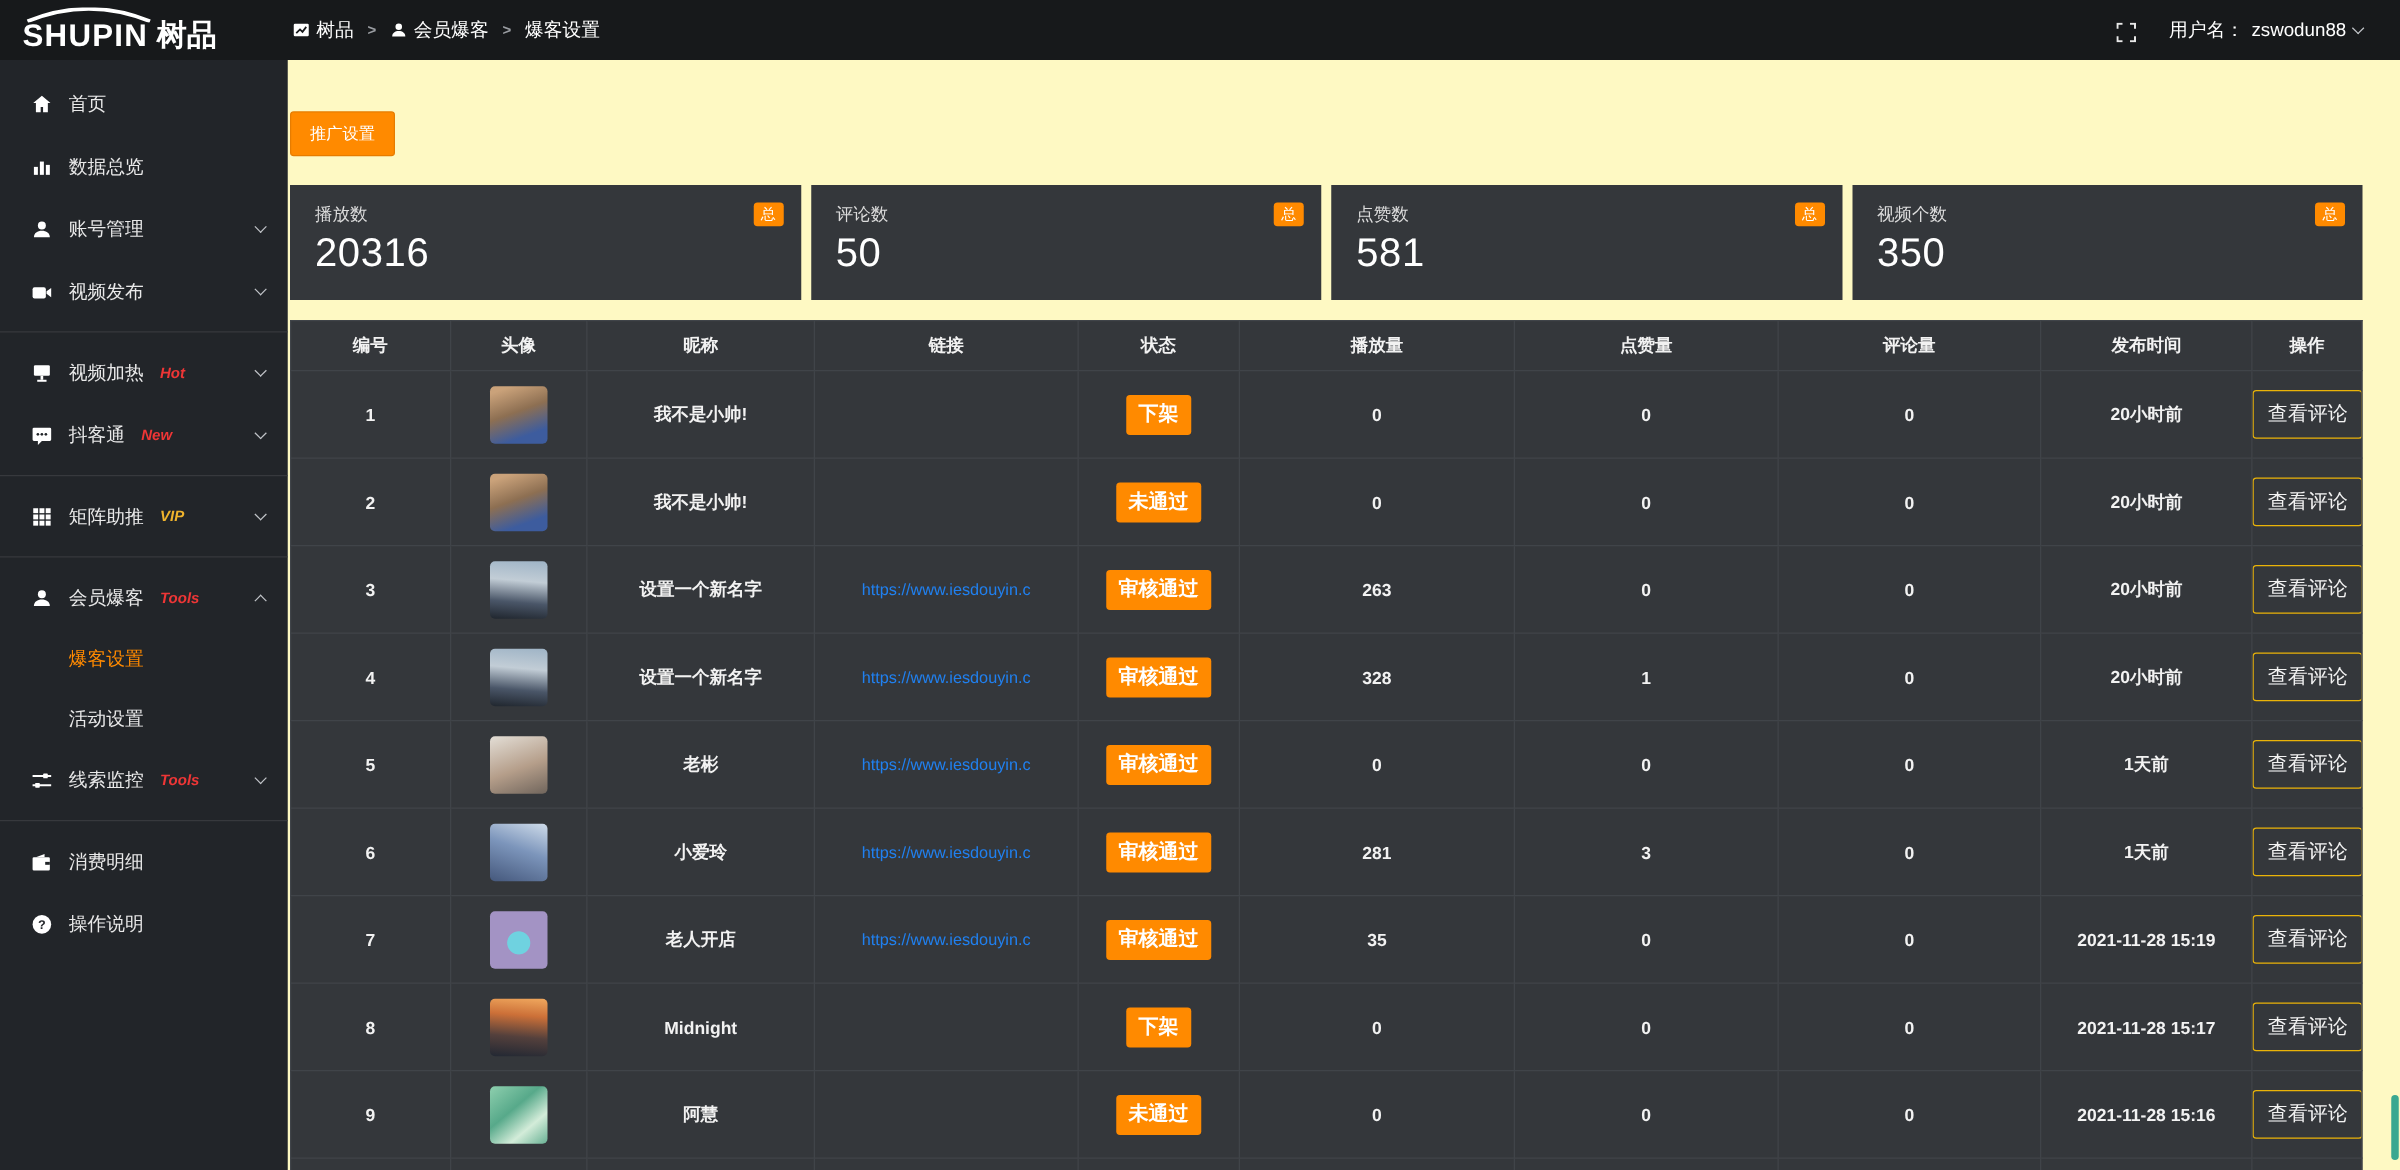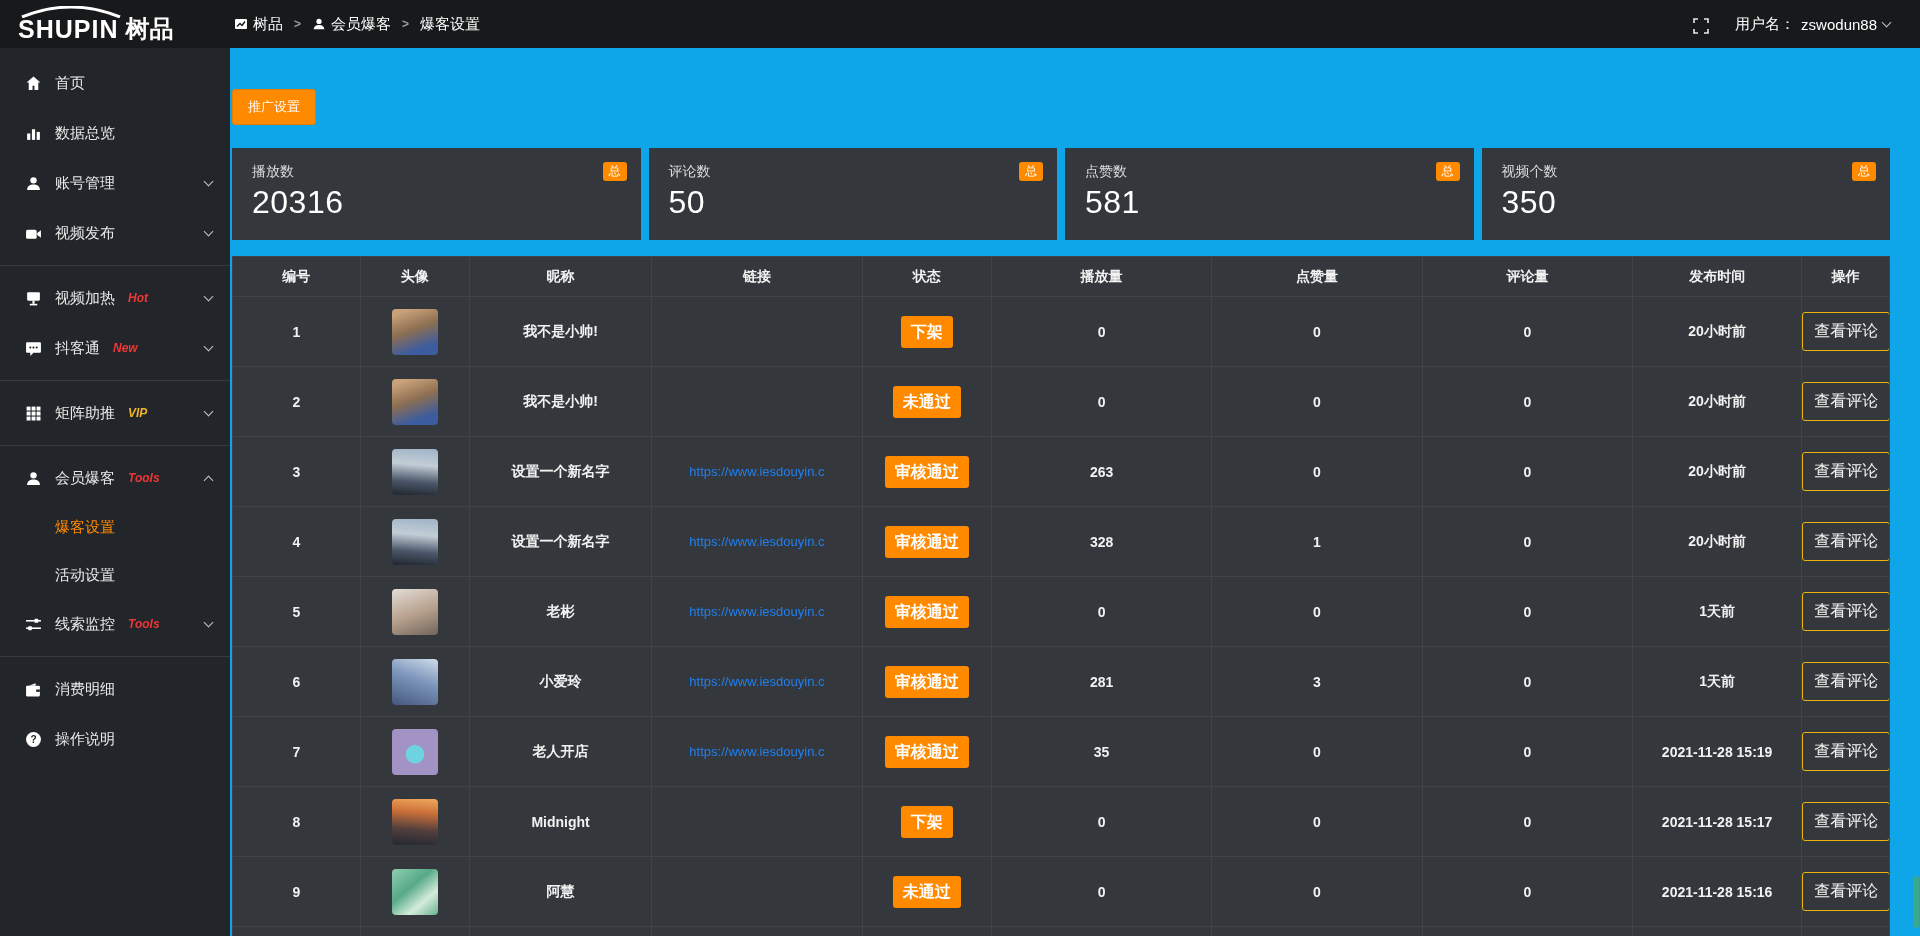--- a/index.html
+++ b/index.html
@@ -26,21 +26,21 @@
     color:#e9e9e9;cursor:pointer;white-space:nowrap}
   .side-item .icon{width:17px;height:17px;margin-right:13px;flex:0 0 17px;display:flex;align-items:center}
   .side-badge{font-style:italic;font-weight:bold;font-size:12px;margin-left:13px}
   .badge-red{color:#ee3636}
   .badge-vip{color:#f0b42d}
   .side-item .chev{margin-left:auto}
   .sub-item{height:48px;display:flex;align-items:center;padding-left:55px;font-size:15px;color:#e9e9e9;cursor:pointer}
   .sub-item.active{color:#ff8a00}
   .divider{height:1px;background:#37393d;margin:7px 0}
   
-  .main{position:absolute;top:48px;left:230px;right:0;bottom:0;background:#0ea5e9;
+  .main{position:absolute;top:48px;left:230px;right:0;bottom:0;background:#fef9c3;
     padding:41px 30px 0 2px;overflow:hidden}
   .promo-btn{display:inline-block;background:#ff8a00;color:#fff;font-size:13px;
     padding:8px 15px;border-radius:3px;cursor:pointer;border:1px solid #e67c00}
   .stats{display:grid;grid-template-columns:repeat(4,1fr);gap:8px;margin-top:23px}
   .card{position:relative;background:#34373b;height:92px;padding:15px 20px}
   .card-label{font-size:14px;color:#dcdcdc}
   .card-value{font-size:32px;color:#fff;margin-top:3px;letter-spacing:.5px}
   .total-badge{position:absolute;top:14px;right:14px;background:#ff8a00;color:#fff;
     font-size:12px;padding:3px 6px;border-radius:3px;line-height:1.1}
   

